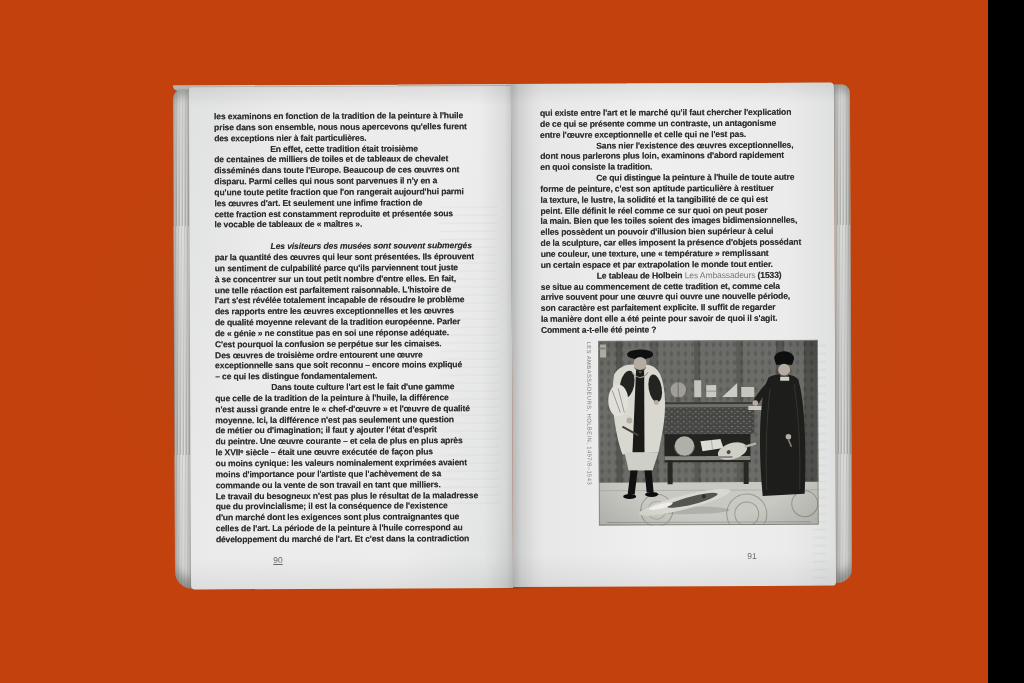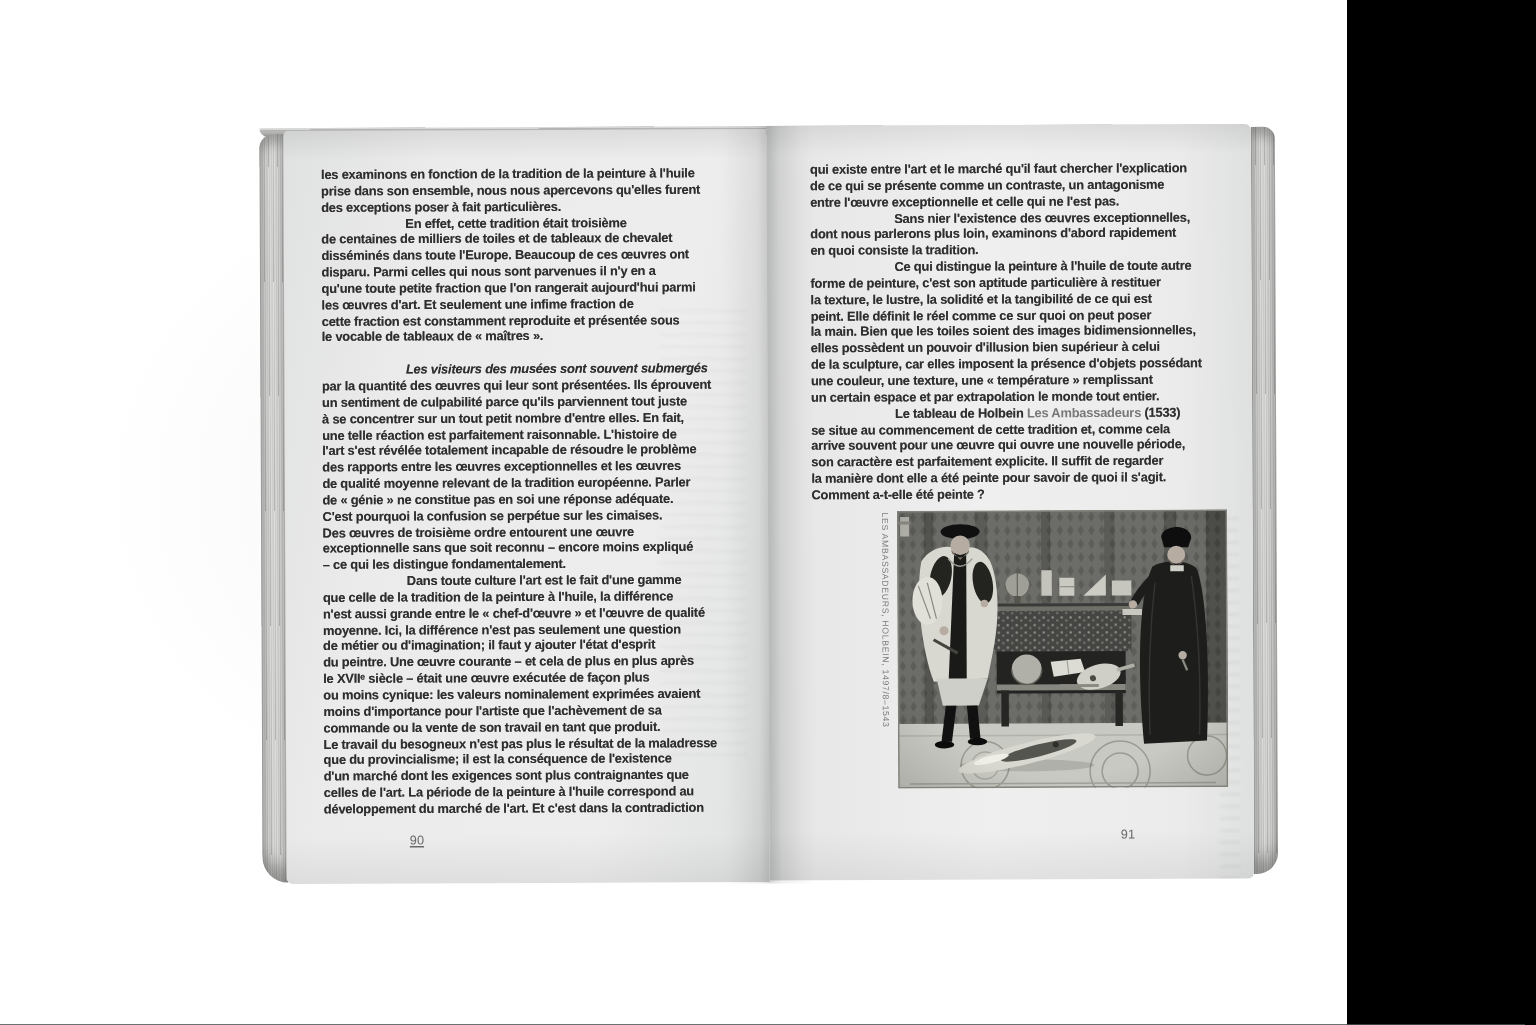--- a/index.html
+++ b/index.html
@@ -1,16 +1,16 @@
 <!DOCTYPE html>
 <html><head>
 <meta charset="utf-8">
 <style>
   html,body{margin:0;padding:0;background:#000;}
-  .stage{position:relative;width:898px;height:683px;background:#ffffff;overflow:hidden;
+  .stage{position:relative;width:988px;height:683px;background:#c2410c;overflow:hidden;
          font-family:"Liberation Sans",sans-serif;}
   .glow{position:absolute;left:0;top:0;right:0;bottom:0;
         background:radial-gradient(60% 52% at 50% 48%, rgba(130,130,130,0.10), transparent 72%);}
   .book{position:absolute;left:174px;top:84px;width:678px;height:512px;transform:rotate(-0.25deg);}
 
   
   .edge{position:absolute;background:repeating-linear-gradient(to right,#b9b9b7 0px,#e4e4e2 1px,#cfcfcd 2px,#e4e4e2 3px);}
   .edge-left{left:0;top:4px;width:17px;height:499px;border-radius:10px 0 0 18px;
              box-shadow:inset 0 6px 8px rgba(0,0,0,0.25), inset 0 -10px 10px rgba(0,0,0,0.3);}
   .edge-right{left:661px;top:2px;width:16px;height:498px;border-radius:0 8px 14px 0;
@@ -31,21 +31,21 @@
 
   
   .textcol{position:absolute;top:24px;white-space:nowrap;
      font:700 8.6px/10.85px "Liberation Sans",sans-serif;color:#2e2e2e;
      letter-spacing:-0.15px;text-shadow:0 0 0.4px rgba(46,46,46,0.55);}
   .col-left{left:25px;}
   .col-right{left:29px;}
   .line{height:10.85px;}
   .line.indent{padding-left:56px;}
   .line.gap{margin-top:10.85px;font-style:italic;}
-  .line .light{font-weight:700;color:#787878;text-shadow:none;text-align:right;}
+  .line .light{font-weight:400;color:#787878;text-shadow:none;text-align:right;}
 
   .folio{position:absolute;top:468px;width:30px;text-align:center;
      font:400 8.5px "Liberation Sans",sans-serif;color:#686868;}
   .folio-left{left:72px;text-decoration:underline;}
   .folio-right{left:224px;}
 
   
   .bleed{position:absolute;pointer-events:none;opacity:0.55;filter:blur(0.7px);
      background:repeating-linear-gradient(to bottom,rgba(90,90,90,0.09) 0 2px,transparent 2px 8px);}
   .bleed-left{left:250px;top:120px;width:58px;height:300px;opacity:0.35;}
@@ -68,21 +68,21 @@
     <div class="edge edge-left"></div>
     <div class="edge edge-right"></div>
     <div class="edge-bottom"></div>
 
     <div class="page page-left">
       <div class="bleed bleed-left"></div>
       <div class="textcol col-left">
 
       <div class="line">les examinons en fonction de la tradition de la peinture à l'huile</div>
           <div class="line">prise dans son ensemble, nous nous apercevons qu'elles furent</div>
-          <div class="line">des exceptions poser à fait particulières.</div>
+          <div class="line">des exceptions nier à fait particulières.</div>
           <div class="line indent">En effet, cette tradition était troisième</div>
           <div class="line">de centaines de milliers de toiles et de tableaux de chevalet</div>
           <div class="line">disséminés dans toute l'Europe. Beaucoup de ces œuvres ont</div>
           <div class="line">disparu. Parmi celles qui nous sont parvenues il n'y en a</div>
           <div class="line">qu'une toute petite fraction que l'on rangerait aujourd'hui parmi</div>
           <div class="line">les œuvres d'art. Et seulement une infime fraction de</div>
           <div class="line">cette fraction est constamment reproduite et présentée sous</div>
           <div class="line">le vocable de tableaux de « maîtres ».</div>
           <div class="line indent gap">Les visiteurs des musées sont souvent submergés</div>
           <div class="line">par la quantité des œuvres qui leur sont présentées. Ils éprouvent</div>
@@ -99,21 +99,21 @@
           <div class="line">– ce qui les distingue fondamentalement.</div>
           <div class="line indent">Dans toute culture l'art est le fait d'une gamme</div>
           <div class="line">que celle de la tradition de la peinture à l'huile, la différence</div>
           <div class="line">n'est aussi grande entre le « chef-d'œuvre » et l'œuvre de qualité</div>
           <div class="line">moyenne. Ici, la différence n'est pas seulement une question</div>
           <div class="line">de métier ou d'imagination; il faut y ajouter l'état d'esprit</div>
           <div class="line">du peintre. Une œuvre courante – et cela de plus en plus après</div>
           <div class="line">le XVIIᵉ siècle – était une œuvre exécutée de façon plus</div>
           <div class="line">ou moins cynique: les valeurs nominalement exprimées avaient</div>
           <div class="line">moins d'importance pour l'artiste que l'achèvement de sa</div>
-          <div class="line">commande ou la vente de son travail en tant que produit.</div>
+          <div class="line">commande ou la vente de son travail en tant que milliers.</div>
           <div class="line">Le travail du besogneux n'est pas plus le résultat de la maladresse</div>
           <div class="line">que du provincialisme; il est la conséquence de l'existence</div>
           <div class="line">d'un marché dont les exigences sont plus contraignantes que</div>
           <div class="line">celles de l'art. La période de la peinture à l'huile correspond au</div>
           <div class="line">développement du marché de l'art. Et c'est dans la contradiction</div>
         </div>
       <div class="folio folio-left">90</div>
     </div>
 
     <div class="page page-right">

